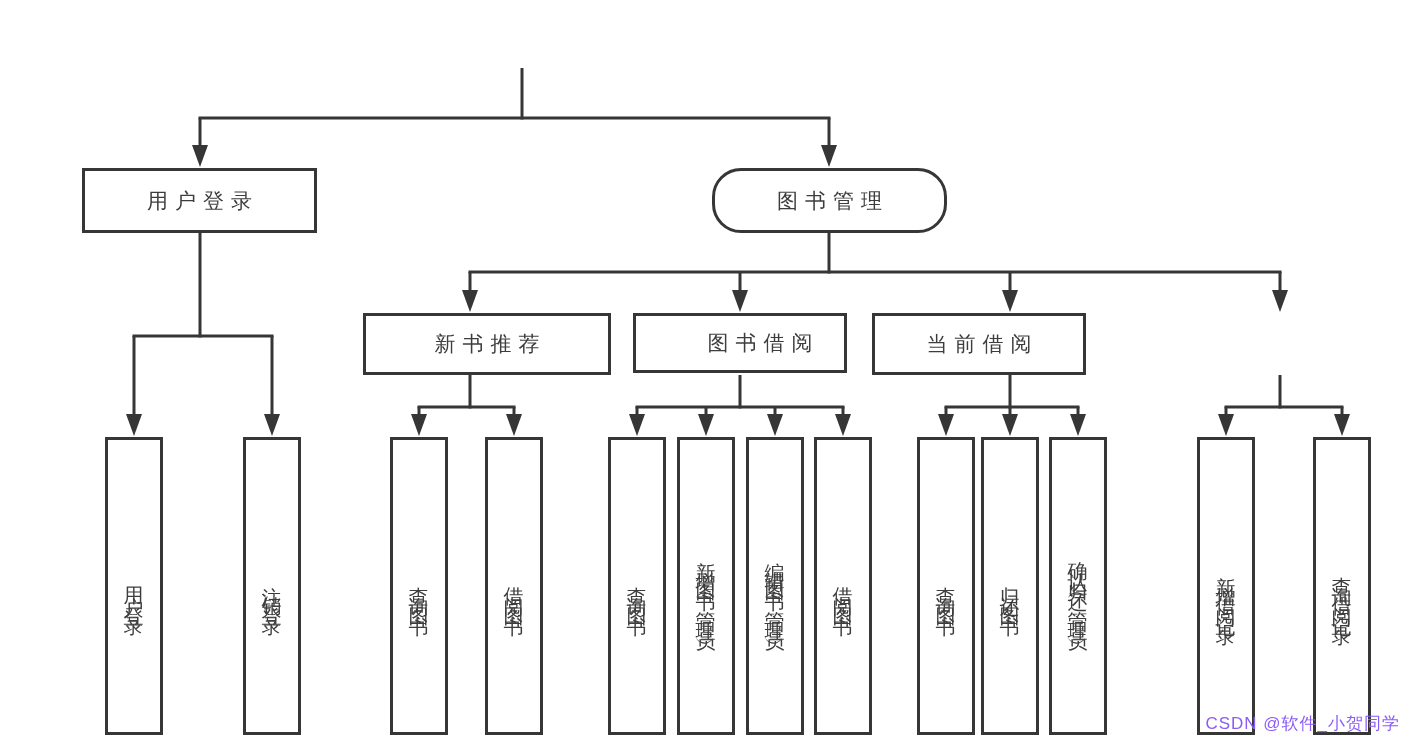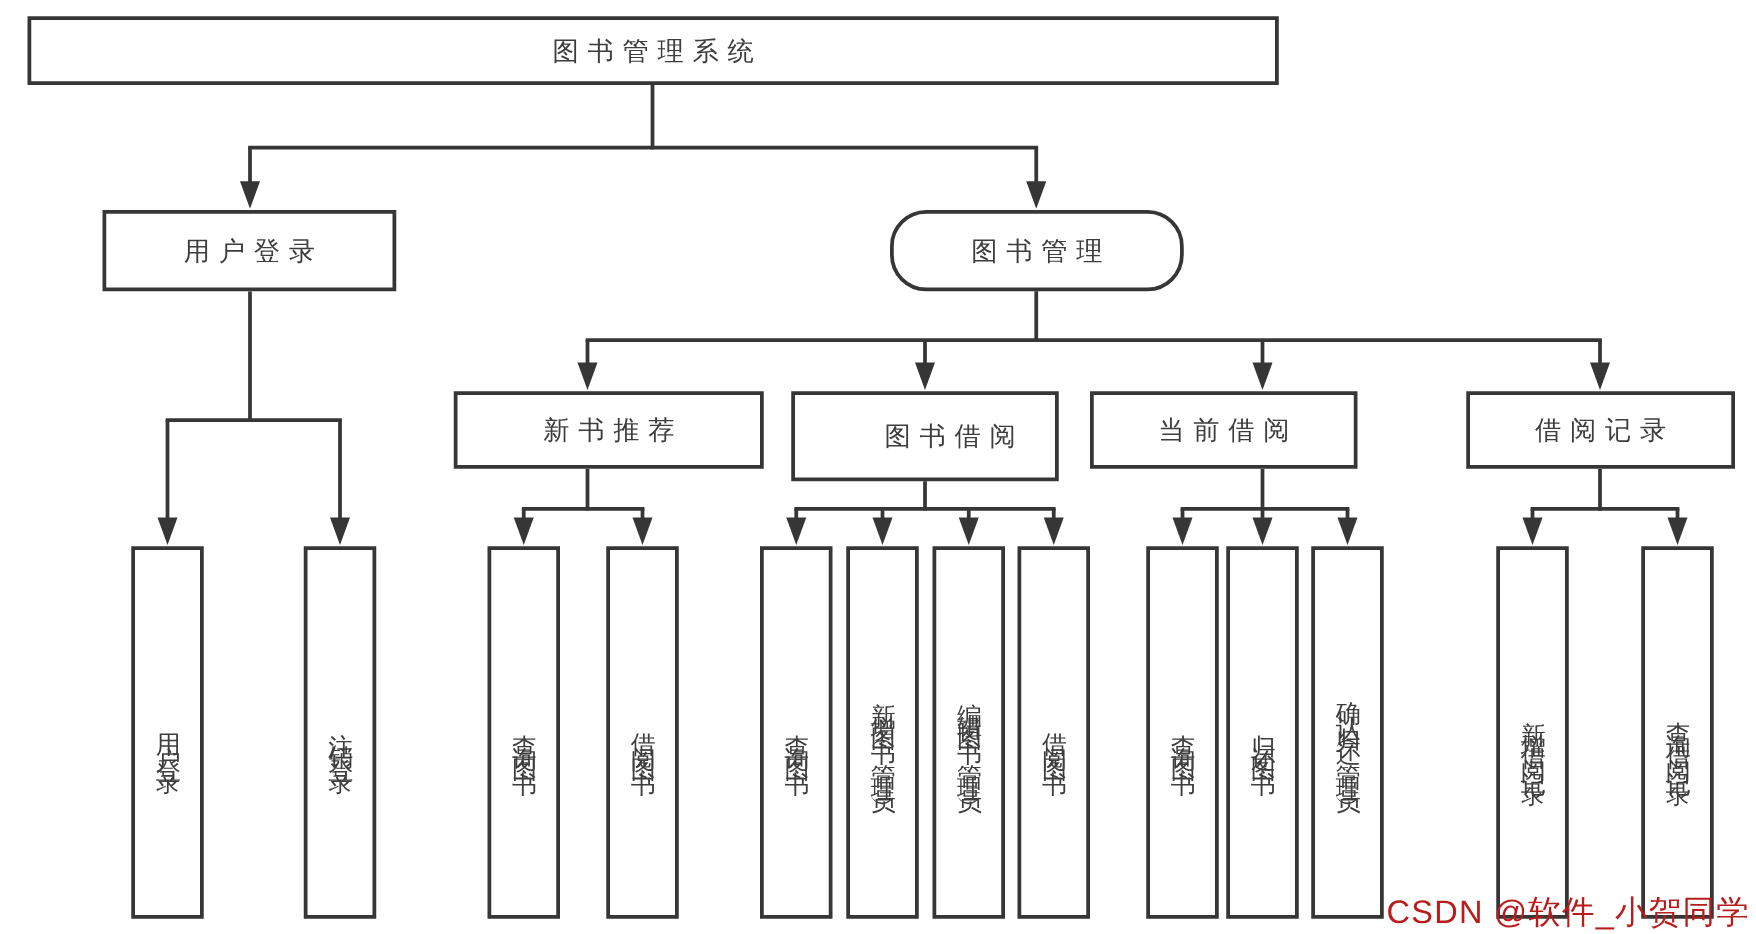--- a/index.html
+++ b/index.html
@@ -40,23 +40,23 @@
     font-size: 20px;
     line-height: 1;
     letter-spacing: 10px;
     margin-bottom: -10px;
     color: #3d3d3d;
   }
   .watermark {
     position: absolute;
     right: 5px;
     top: 712px;
-    font-size: 26px;
+    font-size: 17px;
     letter-spacing: 1px;
-    color: #b91c1c;
+    color: #8b5cf6;
     z-index: 5;
     white-space: nowrap;
   }
 </style>
 </head>
 <body>
 
 <div class="stage">
 
   <svg class="connectors" width="1405" height="747" viewBox="0 0 1405 747" xmlns="http://www.w3.org/2000/svg">
@@ -116,42 +116,36 @@
     <polygon points="1070,414 1086,414 1078,436"></polygon>
 
     <line x1="1280" y1="375" x2="1280" y2="408.5"></line>
     <line x1="1224.5" y1="407" x2="1343.5" y2="407"></line>
     <line x1="1226" y1="407" x2="1226" y2="418"></line>
     <polygon points="1218,414 1234,414 1226,436"></polygon>
     <line x1="1342" y1="407" x2="1342" y2="418"></line>
     <polygon points="1334,414 1350,414 1342,436"></polygon>
   </svg>
 
-  <div class="node node-h" style="left:22px; top:13px; width:1001px; height:55px;">
-    <span>图书管理系统</span>
-  </div>
 
   <div class="node node-h" style="left:82px; top:168px; width:235px; height:65px;">
     <span>用户登录</span>
   </div>
   <div class="node node-h" style="left:712px; top:168px; width:235px; height:65px;border-radius:29px;">
     <span>图书管理</span>
   </div>
 
   <div class="node node-h" style="left:363px; top:313px; width:248px; height:62px;">
     <span>新书推荐</span>
   </div>
-  <div class="node node-h" style="left:633px; top:313px; width:214px; height:72px;padding-left:40px;">
+  <div class="node node-h" style="left:633px; top:313px; width:214px; height:60px;padding-left:40px;">
     <span>图书借阅</span>
   </div>
   <div class="node node-h" style="left:872px; top:313px; width:214px; height:62px;">
     <span>当前借阅</span>
-  </div>
-  <div class="node node-h" style="left:1173px; top:313px; width:215px; height:62px;">
-    <span>借阅记录</span>
   </div>
 
   <div class="node leaf" style="left:105px; top:437px; width:58px; height:298px;">
     <span>用户登录</span>
   </div>
   <div class="node leaf" style="left:243px; top:437px; width:58px; height:298px;">
     <span>注销登录</span>
   </div>
 
   <div class="node leaf" style="left:390px; top:437px; width:58px; height:298px;">

